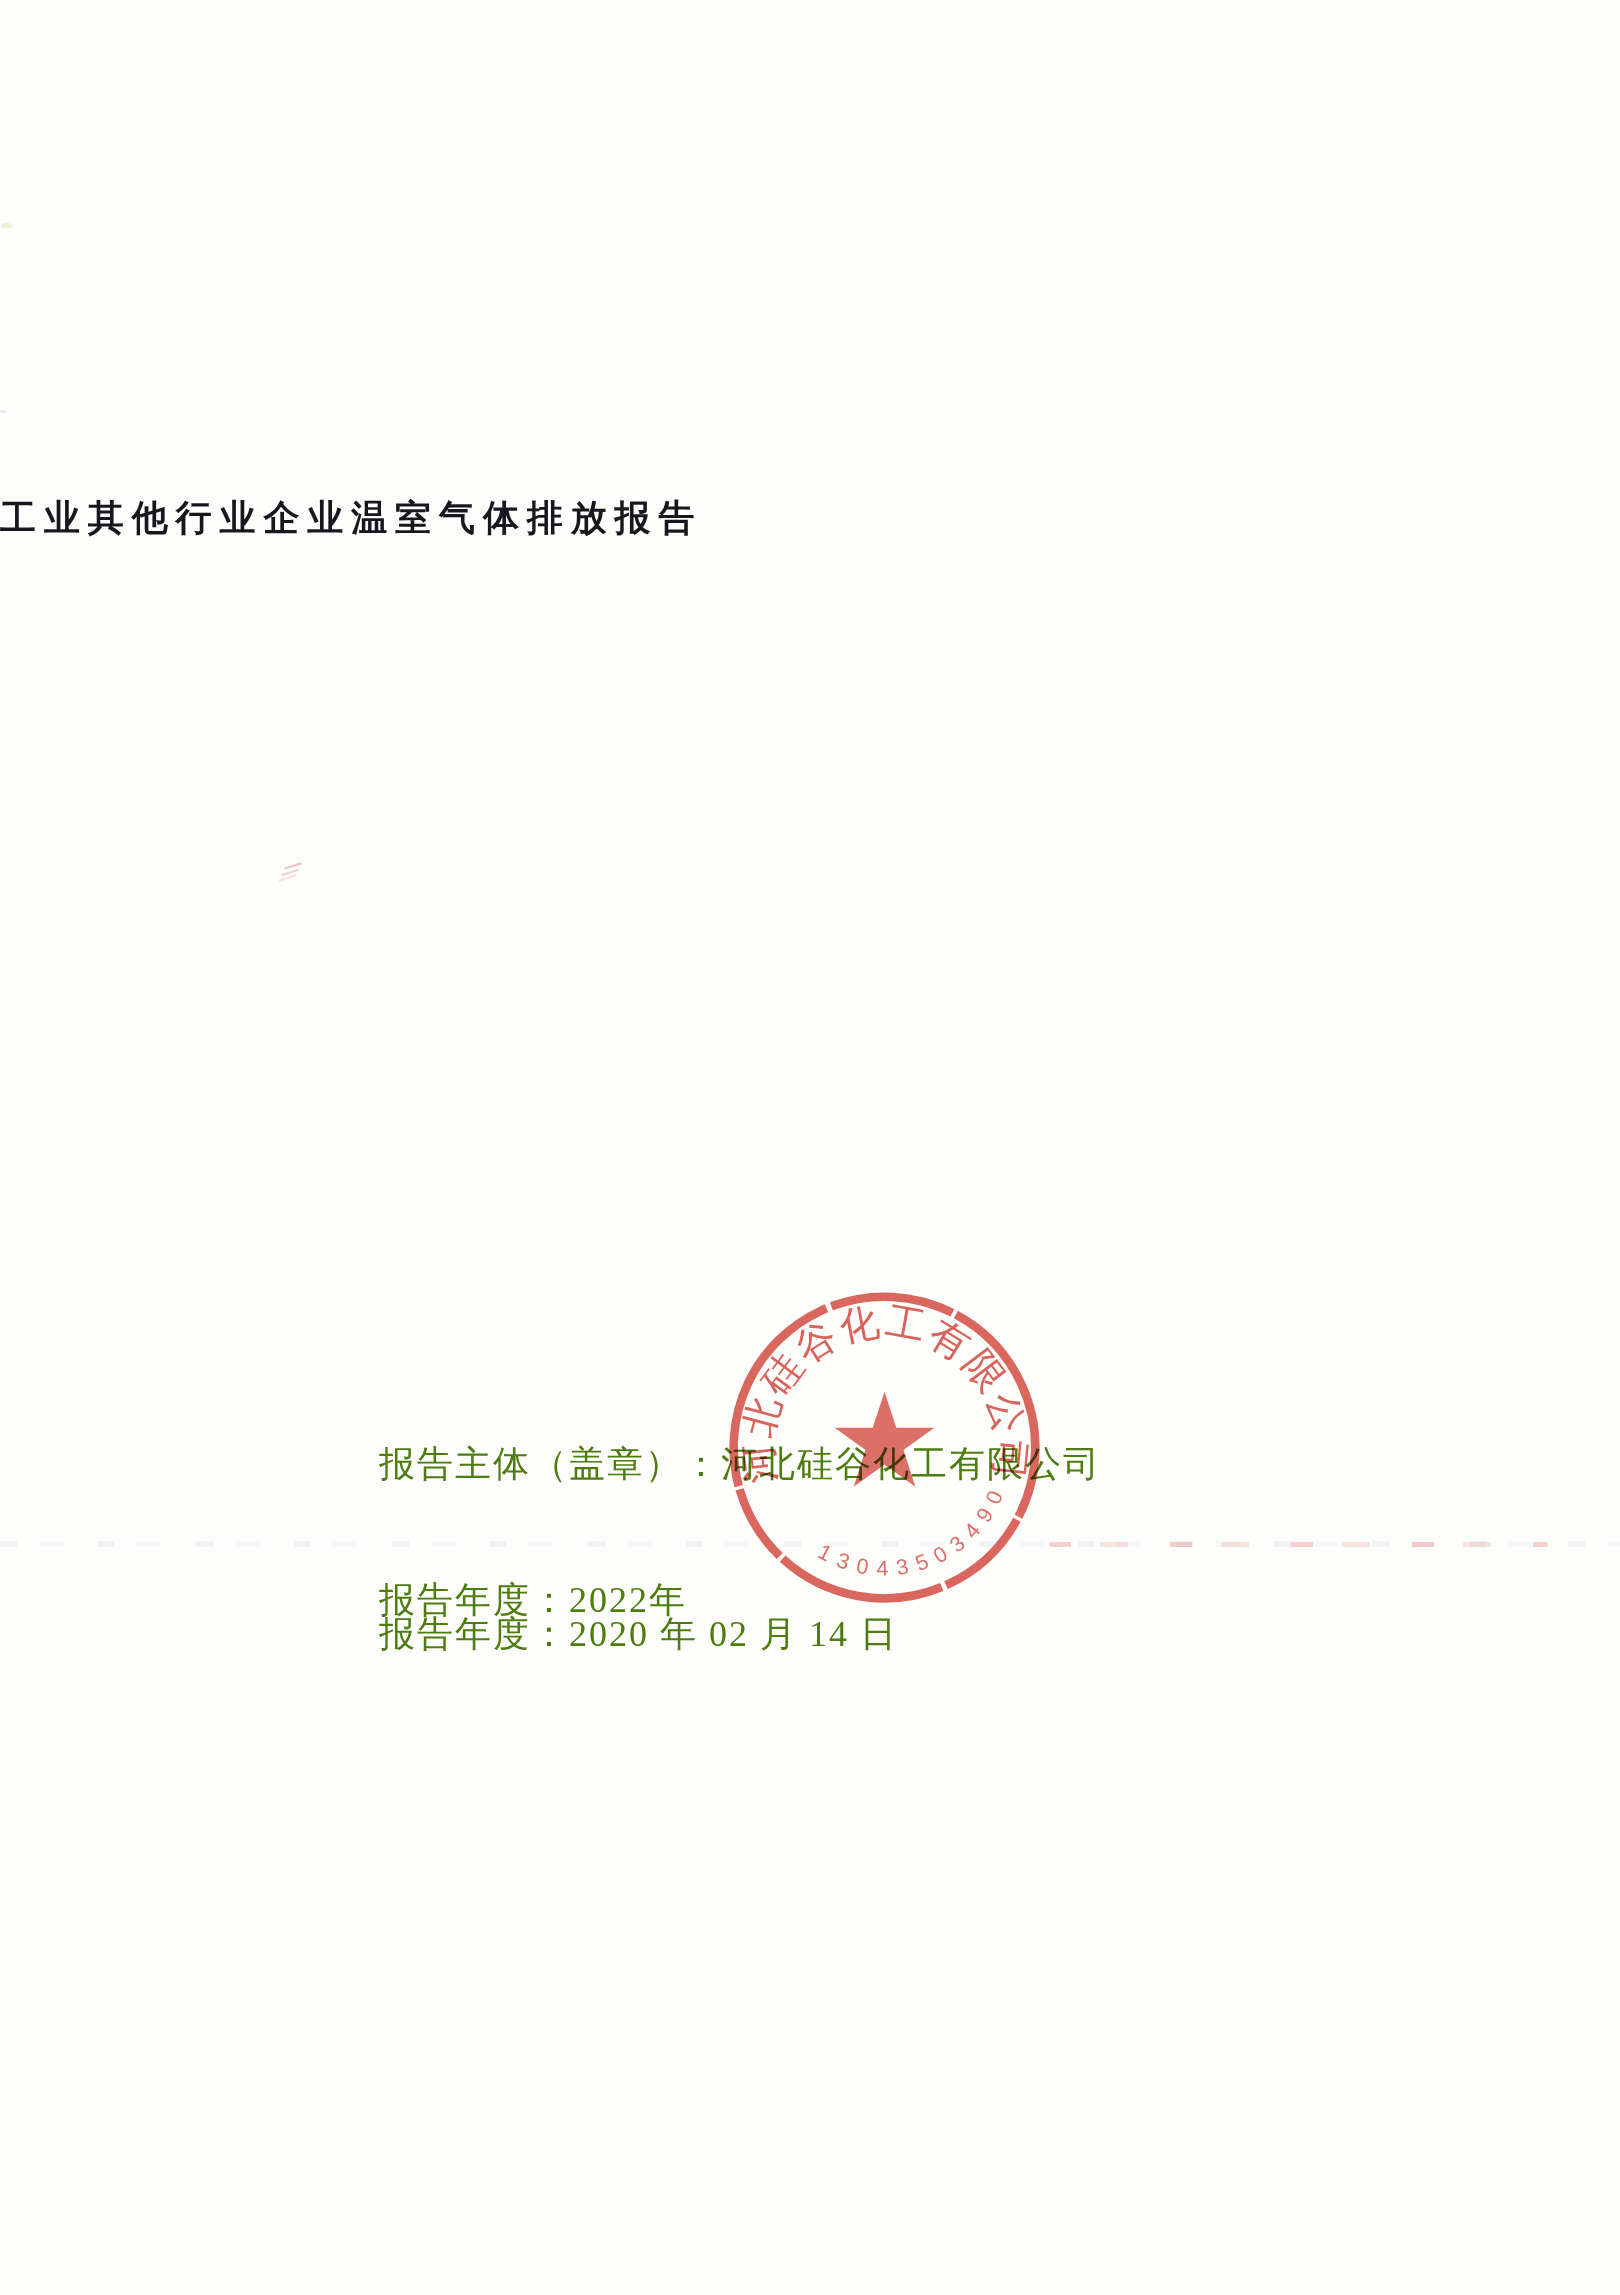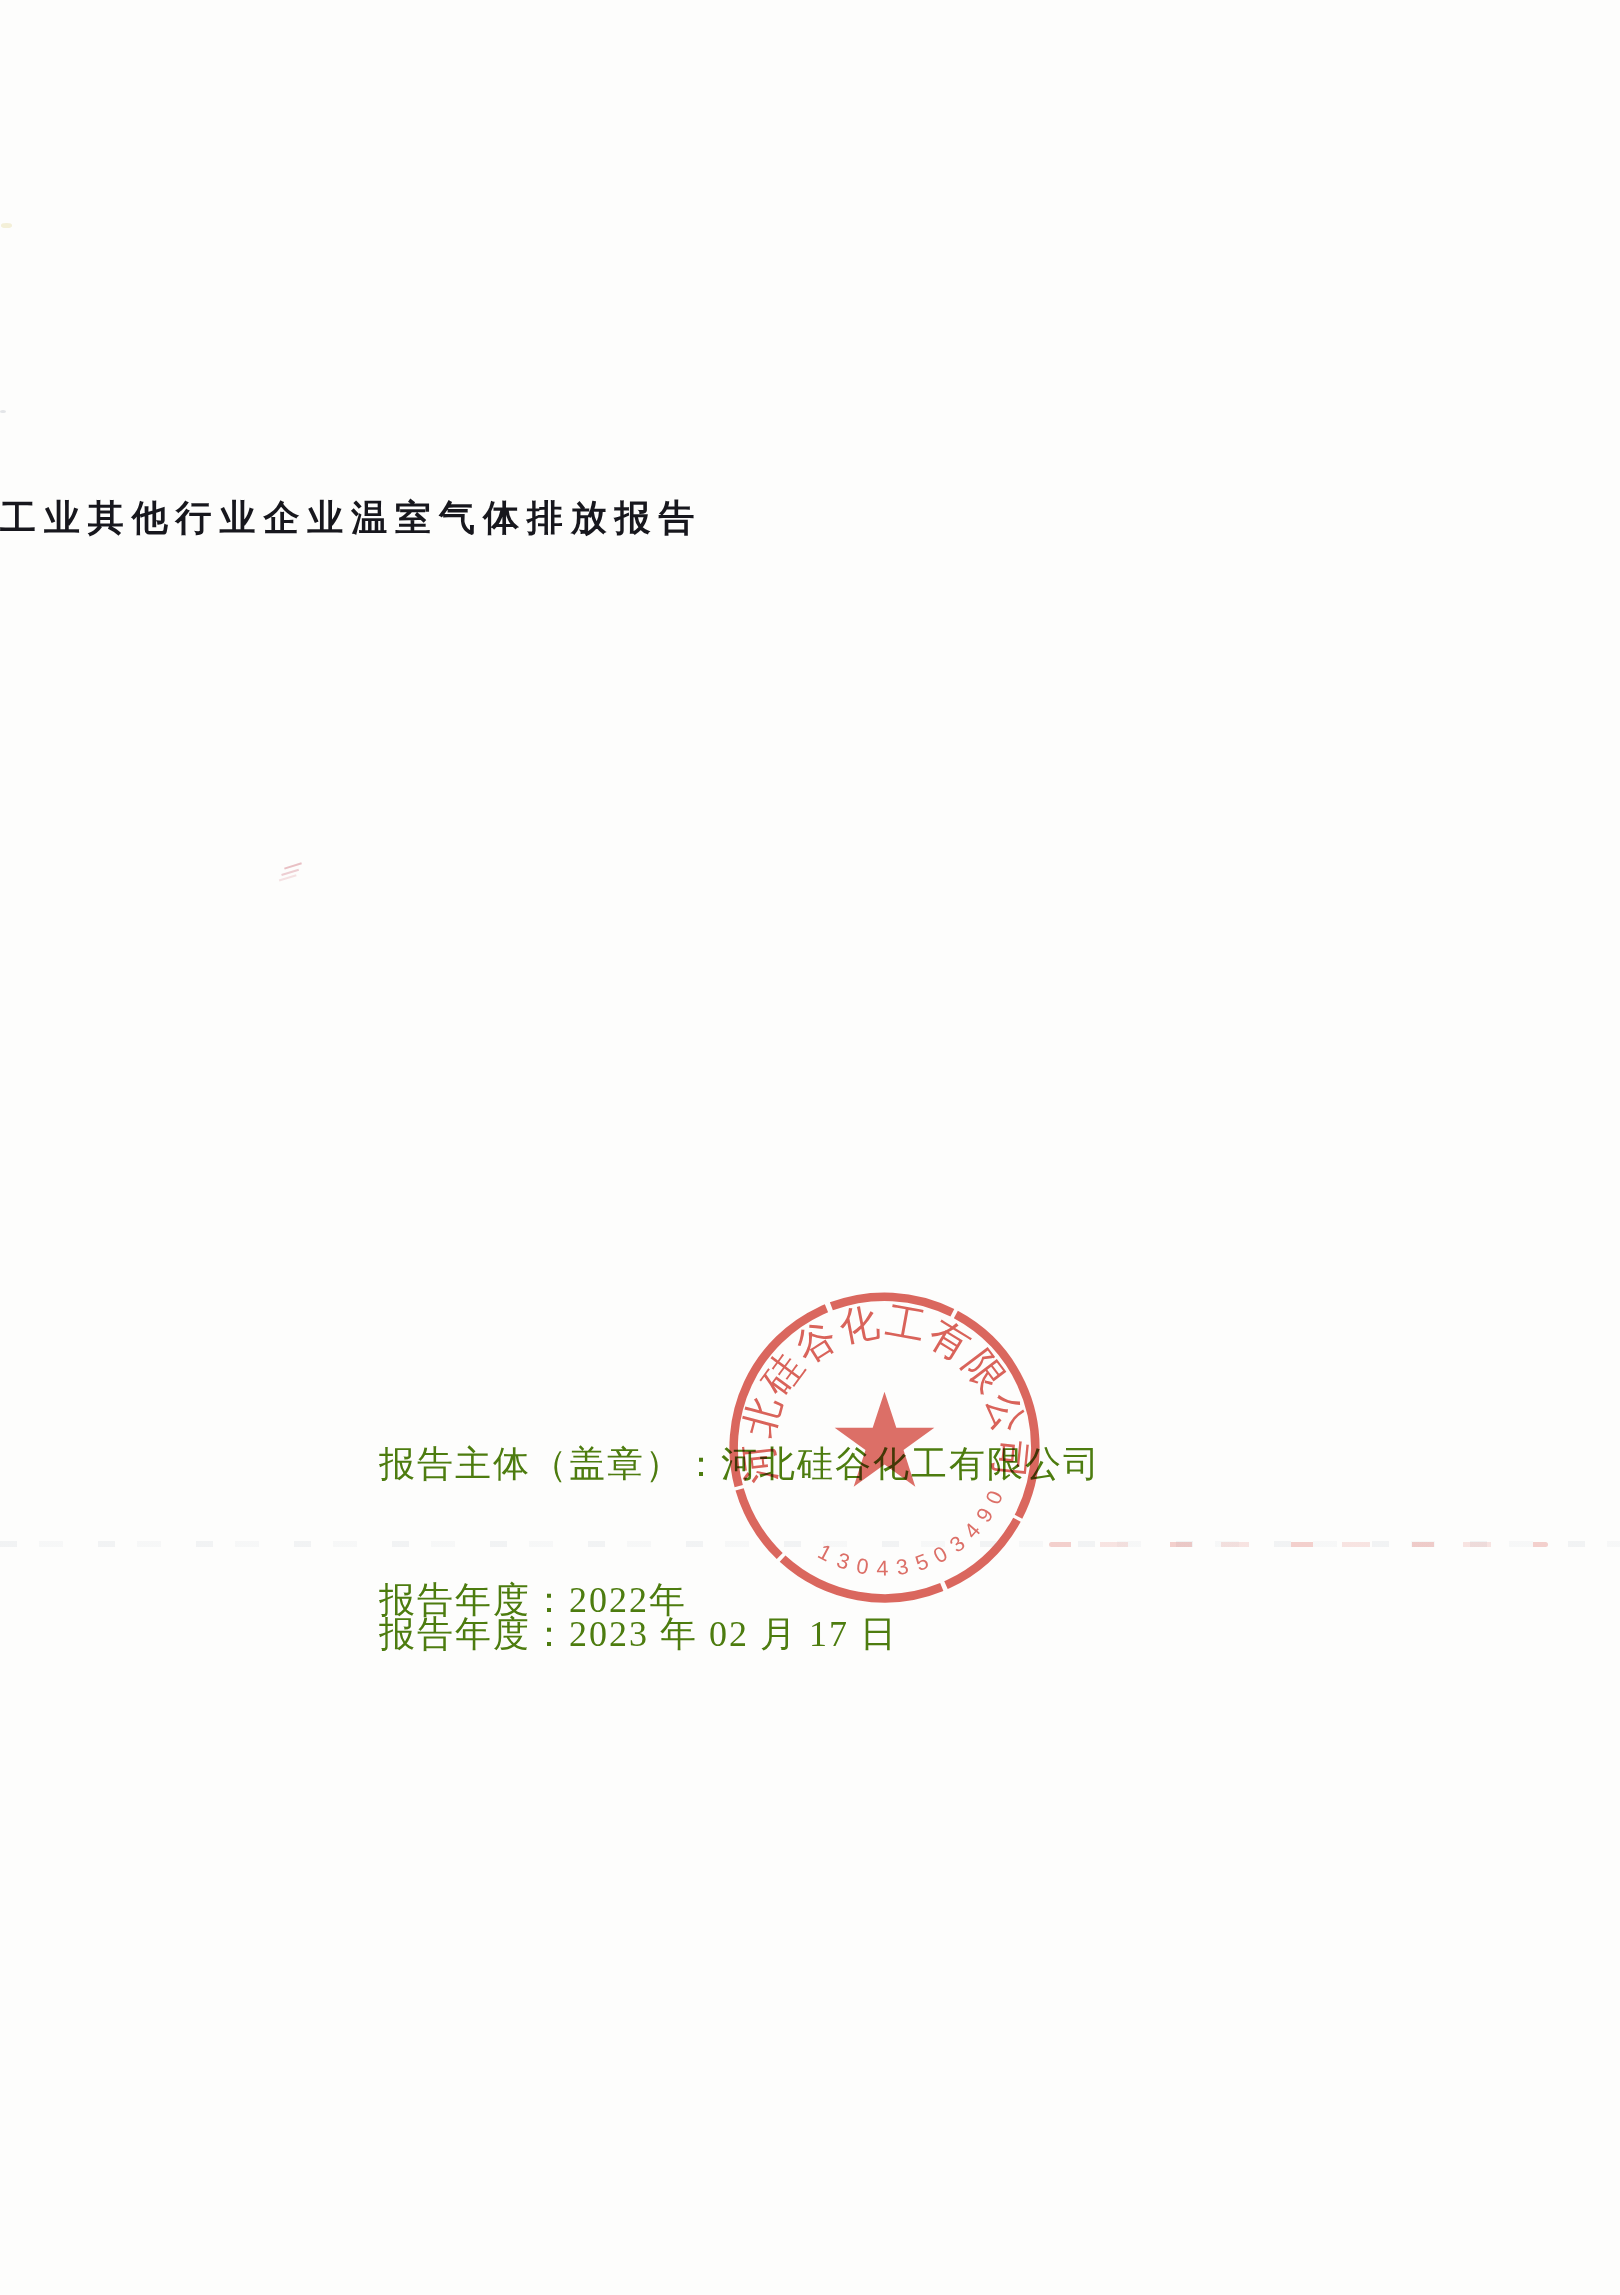--- a/index.html
+++ b/index.html
@@ -110,21 +110,21 @@
 
   <div class="field-row row-subject">
     <span>报告主体（盖章）：</span><span>河北硅谷化工有限公司</span>
   </div>
 
   <div class="field-row row-year">
     <span>报告年度：</span><span>2022年</span>
   </div>
 
   <div class="field-row row-date">
-    <span>报告年度：</span><span>2023 年 02 月 17 日</span>
+    <span>报告年度：</span><span>2020 年 02 月 14 日</span>
   </div>
 
   <svg class="seal" viewBox="0 0 520 520" xmlns="http://www.w3.org/2000/svg">
     <defs>
       <path id="arcTop" d="M 98 319 A 172 172 0 1 1 422 319" fill="none"></path>
       <path id="arcBot" d="M 148 420 A 195 195 0 0 0 452 294" fill="none"></path>
     </defs>
 
     <circle cx="260" cy="260" r="230" fill="none" stroke="#d5493f" stroke-width="13" stroke-opacity="0.9" stroke-dasharray="210 5 150 7 260 6 120 5 330 8 190 6" transform="rotate(-25 260 260)"></circle>
 

